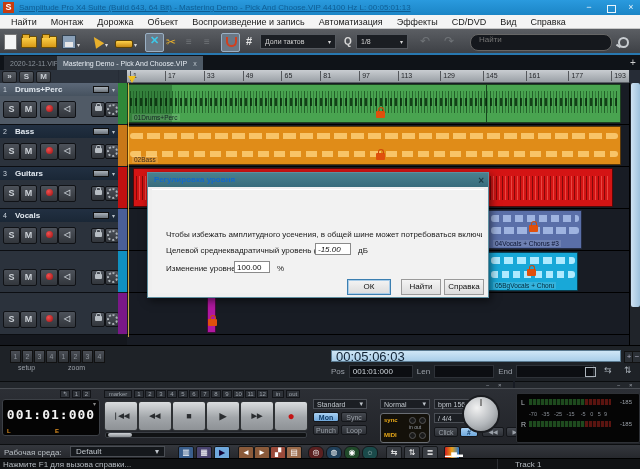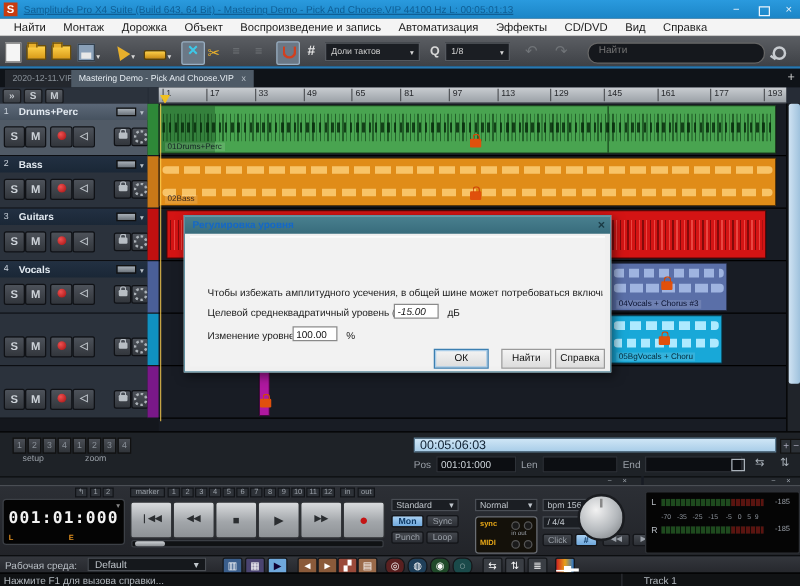--- a/index.html
+++ b/index.html
@@ -97,21 +97,21 @@
              font-family:"Liberation Sans",sans-serif;color:#111;padding:0 2px;box-sizing:border-box;}
   .dlg-btn{position:absolute;height:14px;background:linear-gradient(#f4f4f4,#dcdcdc);border:1px solid #9a9a9a;
            color:#111;font-size:8px;text-align:center;line-height:13px;}
   .dlg-btn.def{border:1px solid #3c7fb1;box-shadow:0 0 0 1px #a8cce8 inset;}
   
   .dock{left:0;top:345px;width:640px;height:36px;background:#1e2227;border-top:1px solid #000;box-sizing:border-box;}
   .rangegrp{position:absolute;top:4px;height:11px;display:flex;gap:1px;}
   .rgb{width:9px;height:11px;background:linear-gradient(#4a4e55,#303439);border:1px solid #111;color:#8a9098;font-size:7px;text-align:center;line-height:11px;}
   .grplabel{position:absolute;top:18px;color:#9aa0a8;font-size:7px;}
   .hscroll{position:absolute;left:331px;top:4px;width:290px;height:12px;background:linear-gradient(#cfe6f6,#a9cde8);
-           border:1px solid #5a7a90;color:#123;font-size:10px;line-height:11px;padding-left:4px;box-sizing:border-box;}
+           border:1px solid #5a7a90;color:#123;font-size:13px;line-height:11px;padding-left:4px;box-sizing:border-box;}
   .pm{position:absolute;top:5px;width:8px;height:10px;background:#2b3036;border:1px solid #111;color:#aab;font-size:8px;line-height:9px;text-align:center;}
   .posrow{position:absolute;left:331px;top:19px;height:13px;display:flex;align-items:center;gap:4px;color:#9aa0a8;font-size:8px;}
   .posfield{background:#0c0e12;border:1px solid #2e3238;height:11px;line-height:11px;padding:0 3px;color:#cfd5db;}
   .dockicon{position:absolute;top:19px;color:#aab2ba;font-size:9px;}
   .fsbox{width:9px;height:8px;border:1px solid #aab2ba;position:relative;}
   
   .strip{position:absolute;height:7px;background:#23272c;border-top:1px solid #0a0c0e;box-sizing:border-box;}
   .strip span{position:absolute;top:0;color:#9aa0a8;font-size:6px;line-height:6px;}
   
   .transport{left:0;top:388px;width:640px;height:56px;background:linear-gradient(#2c2f35,#222429);border-top:1px solid #4a4e54;box-sizing:border-box;}

